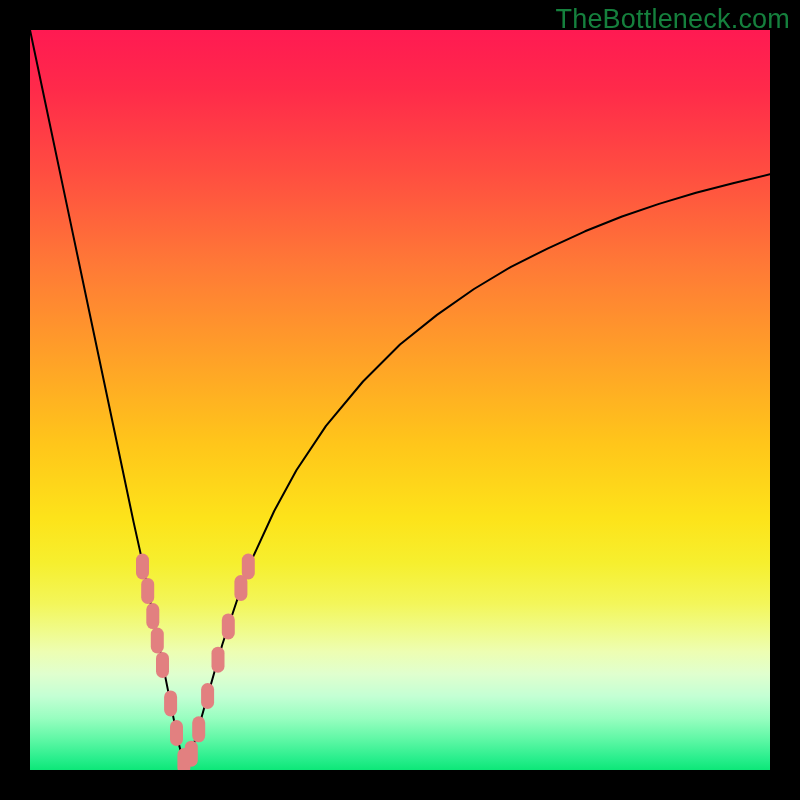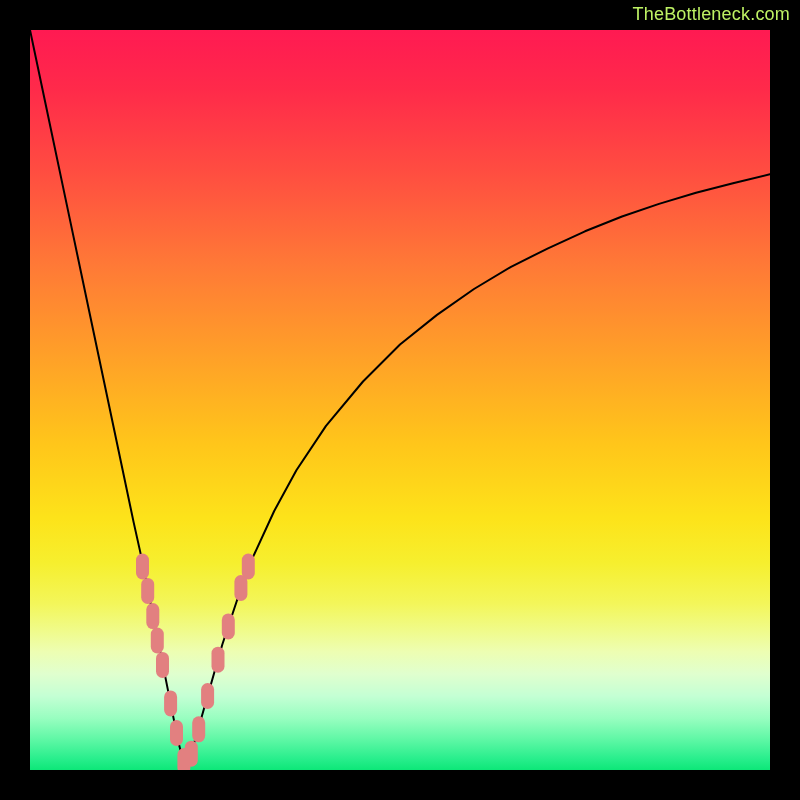--- a/index.html
+++ b/index.html
@@ -60,22 +60,22 @@
     stroke-linejoin: round;
   }
   .marker {
     fill: #e28080;
     stroke: none;
   }
   .watermark {
     position: absolute;
     top: 4px;
     right: 10px;
-    color: #bef264;
-    font-size: 18px;
+    color: #15803d;
+    font-size: 27px;
     font-weight: 500;
     letter-spacing: 0.2px;
     user-select: none;
   }
 </style>
 </head>
 <body>
 
 <div class="frame">
   <div class="plot">

